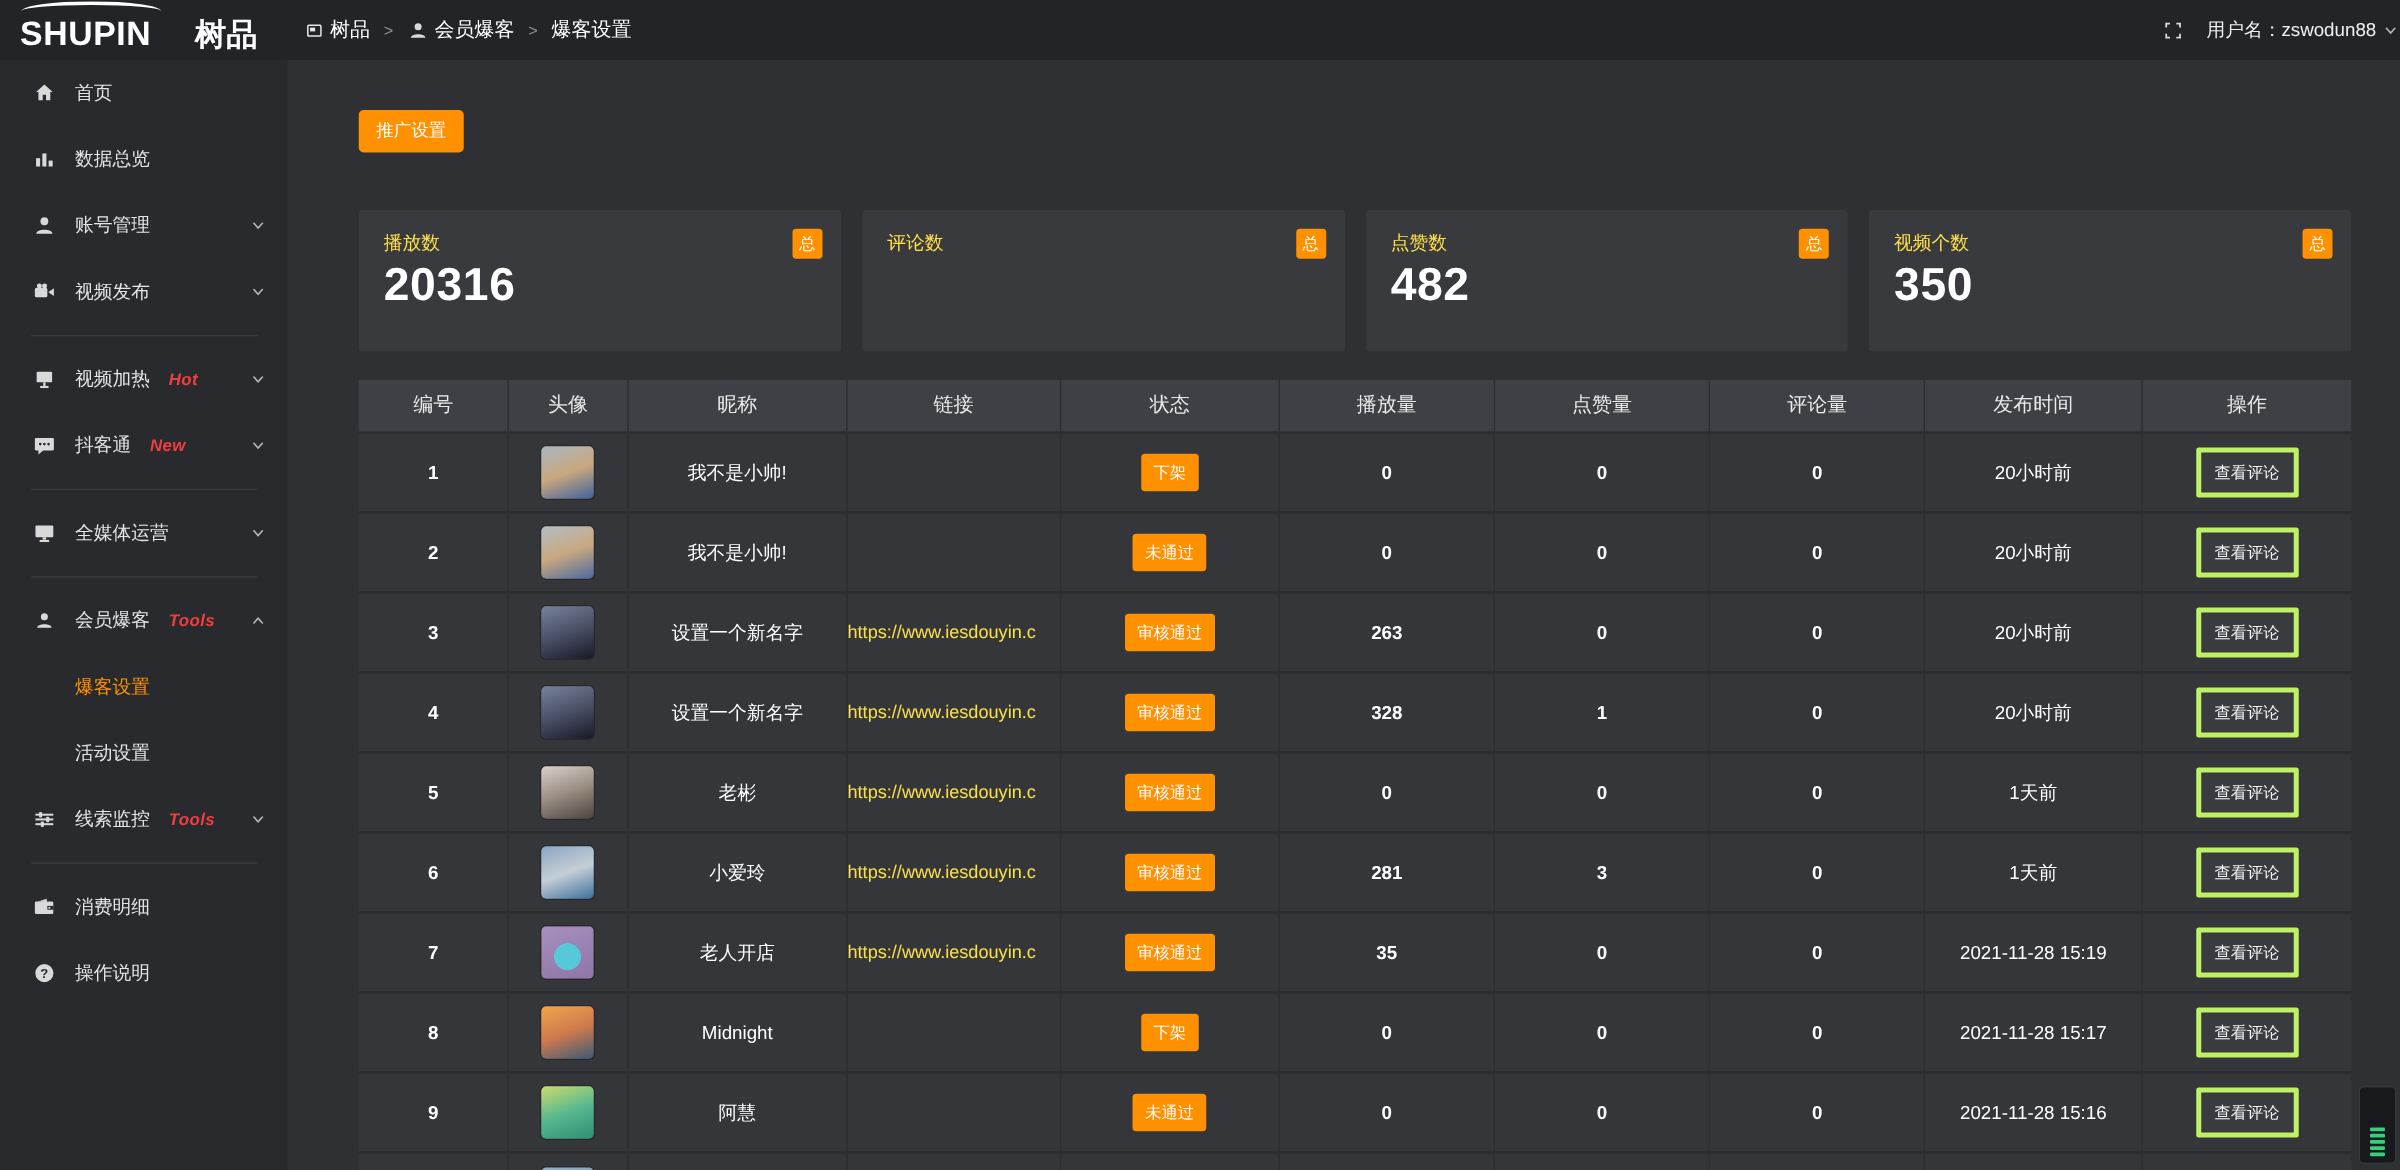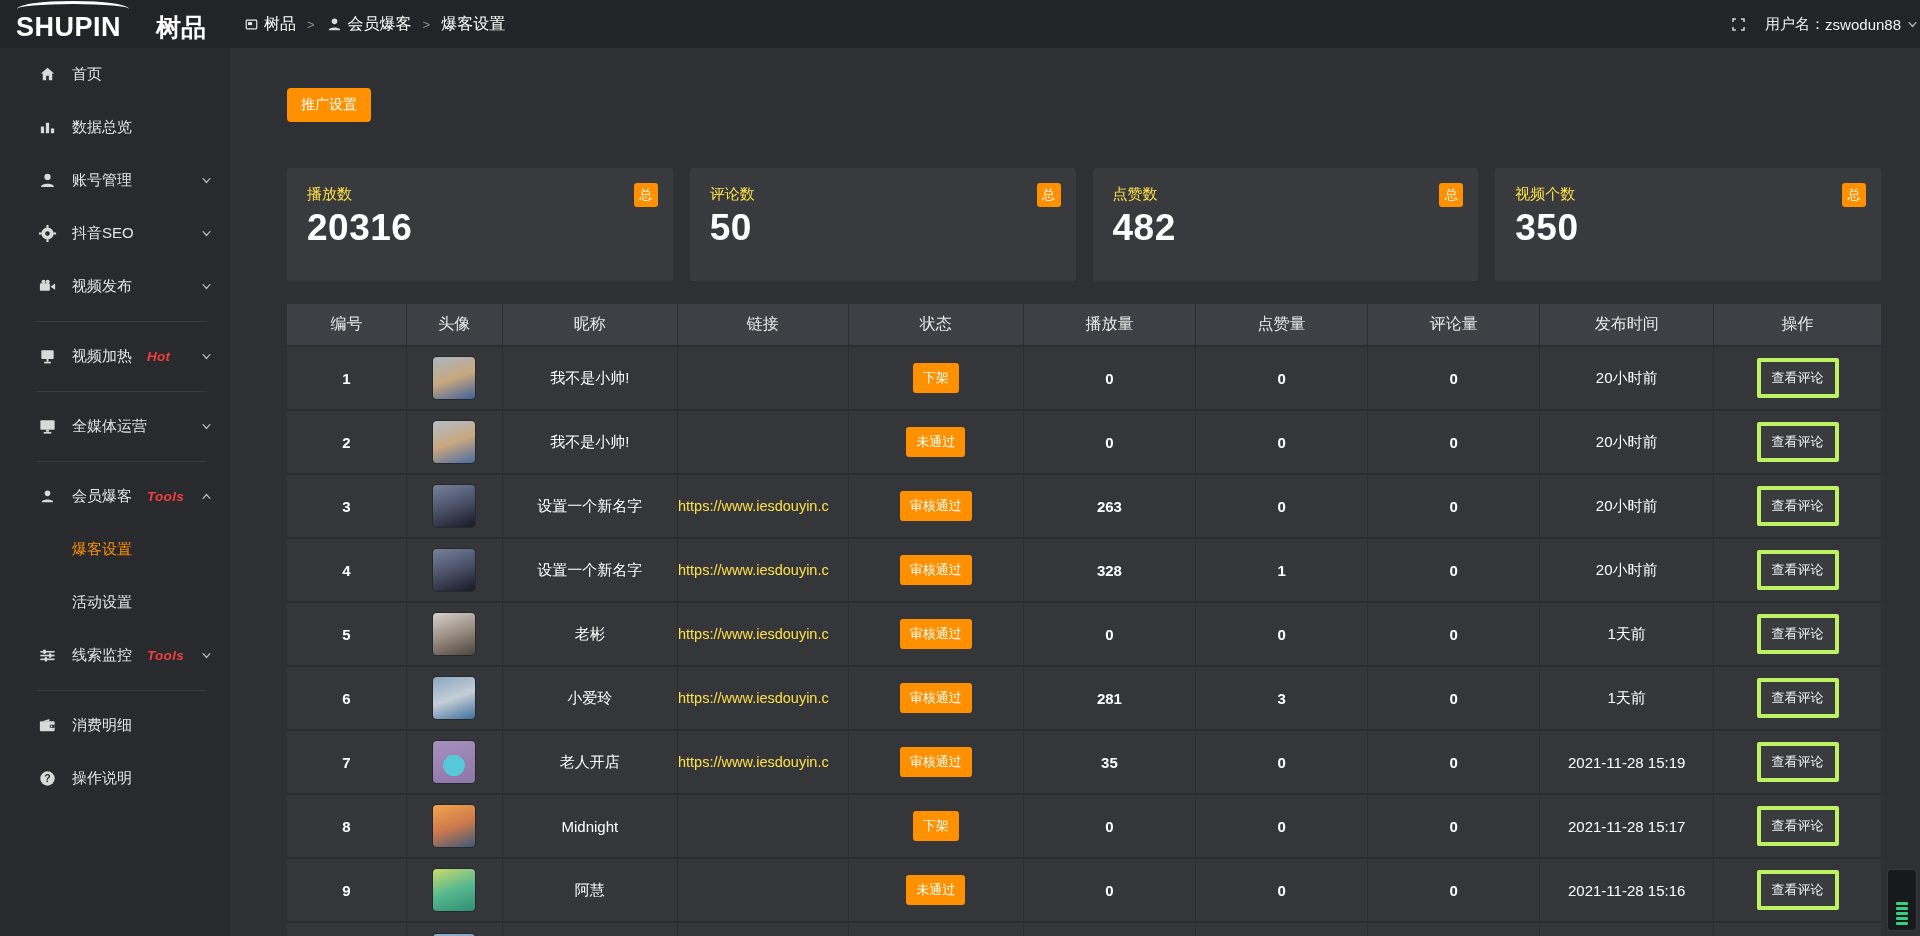--- a/index.html
+++ b/index.html
@@ -17,21 +17,21 @@
   .breadcrumb { display:flex; align-items:center; margin-left:14px; }
   .crumb { display:flex; align-items:center; color:#ffffff; font-size:16px; cursor:pointer; }
   .crumb .bc-icon { display:flex; margin-right:5px; }
   .crumb-sep { color:#8f8f8f; font-size:13px; margin:0 11px; }
   .topbar-right { margin-left:auto; display:flex; align-items:center; color:#f0f0f0; font-size:15px; }
   .fs-btn { display:flex; margin-right:18px; cursor:pointer; }
   .user-entry { display:flex; align-items:center; cursor:pointer; }
   .user-entry .chev { display:flex; margin-left:4px; }
 
   
-  .sidebar { position:absolute; top:48px; left:0; width:230px; height:888px; background:#292a2e; z-index:10;padding-left:12px; }
+  .sidebar { position:absolute; top:48px; left:0; width:230px; height:888px; background:#292a2e; z-index:10; }
   .menu-item { height:53px; display:flex; align-items:center; padding:0 16px 0 25px;
                color:#e4e4e4; font-size:15px; cursor:pointer; }
   .menu-item .mi-icon { width:20px; height:20px; margin-right:15px; display:flex; align-items:center; justify-content:center; }
   .menu-item.sub { padding-left:60px; }
   .menu-item.active { color:#ff9000; }
   .mi-badge { font-style:italic; font-weight:bold; font-size:13.5px; margin-left:15px; letter-spacing:0.3px; }
   .mi-chevron { margin-left:auto; display:flex; }
   .menu-divider { height:1px; background:#3b3c40; margin:8px 24px 8px 25px; }
 
   
@@ -166,39 +166,20 @@
       <span class="mi-chevron">
         <svg viewBox="0 0 20 20" width="15" height="15">
           <path fill="none" stroke="#b5b5b5" stroke-width="1.8" stroke-linecap="round" d="m5.5 7.5 4.5 5 4.5-5"></path>
         </svg>
       </span>
     </div>
     <div class="menu-item">
       <span class="mi-icon">
         <svg viewBox="0 0 20 20" width="19" height="19">
           <g fill="#d9d9d9">
-            <path fill-rule="evenodd" d="M10 3.6a6.4 6.4 0 1 0 0 12.8 6.4 6.4 0 0 0 0-12.8zm0 4a2.4 2.4 0 1 1 0 4.8 2.4 2.4 0 0 1 0-4.8z"></path>
-            <rect x="8.9" y="1" width="2.2" height="3"></rect>
-            <rect x="8.9" y="16" width="2.2" height="3"></rect>
-            <rect x="1" y="8.9" width="3" height="2.2"></rect>
-            <rect x="16" y="8.9" width="3" height="2.2"></rect>
-          </g>
-        </svg>
-      </span>
-      <span class="mi-label">抖音SEO</span>
-      <span class="mi-chevron">
-        <svg viewBox="0 0 20 20" width="15" height="15">
-          <path fill="none" stroke="#b5b5b5" stroke-width="1.8" stroke-linecap="round" d="m5.5 7.5 4.5 5 4.5-5"></path>
-        </svg>
-      </span>
-    </div>
-    <div class="menu-item">
-      <span class="mi-icon">
-        <svg viewBox="0 0 20 20" width="19" height="19">
-          <g fill="#d9d9d9">
             <circle cx="5.8" cy="5" r="2.1"></circle>
             <circle cx="10.2" cy="5" r="2.1"></circle>
             <rect x="2" y="6.6" width="10.5" height="8" rx="1.3"></rect>
             <path d="M13.5 10 18 6.9v6.6l-4.5-3.1z"></path>
           </g>
         </svg>
       </span>
       <span class="mi-label">视频发布</span>
       <span class="mi-chevron">
         <svg viewBox="0 0 20 20" width="15" height="15">
@@ -212,20 +193,39 @@
         <svg viewBox="0 0 20 20" width="19" height="19">
           <g fill="#d9d9d9">
             <rect x="3.5" y="3.5" width="13" height="9" rx="1"></rect>
             <rect x="9" y="12.5" width="2" height="3"></rect>
             <rect x="6.5" y="15.5" width="7" height="1.8"></rect>
           </g>
         </svg>
       </span>
       <span class="mi-label">视频加热</span>
       <span class="mi-badge" style="color: rgb(240, 62, 62);">Hot</span>
+      <span class="mi-chevron">
+        <svg viewBox="0 0 20 20" width="15" height="15">
+          <path fill="none" stroke="#b5b5b5" stroke-width="1.8" stroke-linecap="round" d="m5.5 7.5 4.5 5 4.5-5"></path>
+        </svg>
+      </span>
+    </div>
+    <div class="menu-item">
+      <span class="mi-icon">
+        <svg viewBox="0 0 20 20" width="19" height="19">
+          <path fill="#d9d9d9" d="M3 3.5h14c.6 0 1 .4 1 1V13c0 .6-.4 1-1 1H9l-4 3.4V14H3c-.6 0-1-.4-1-1V4.5c0-.6.4-1 1-1z"></path>
+          <g fill="#292a2e">
+            <circle cx="6.5" cy="8.7" r="1.1"></circle>
+            <circle cx="10" cy="8.7" r="1.1"></circle>
+            <circle cx="13.5" cy="8.7" r="1.1"></circle>
+          </g>
+        </svg>
+      </span>
+      <span class="mi-label">抖客通</span>
+      <span class="mi-badge" style="color: rgb(240, 62, 62);">New</span>
       <span class="mi-chevron">
         <svg viewBox="0 0 20 20" width="15" height="15">
           <path fill="none" stroke="#b5b5b5" stroke-width="1.8" stroke-linecap="round" d="m5.5 7.5 4.5 5 4.5-5"></path>
         </svg>
       </span>
     </div>
     <div class="menu-divider"></div>
     <div class="menu-item">
       <span class="mi-icon">
         <svg viewBox="0 0 20 20" width="19" height="19">
@@ -317,21 +317,20 @@
   <button class="promo-btn">推广设置</button>
   <div class="cards" id="cards">
       <div class="card">
         <div class="card-label">播放数</div>
         <div class="card-badge">总</div>
         <div class="card-value">20316</div>
       </div>
       <div class="card">
         <div class="card-label">评论数</div>
         <div class="card-badge">总</div>
-        <div class="card-value">50</div>
       </div>
       <div class="card">
         <div class="card-label">点赞数</div>
         <div class="card-badge">总</div>
         <div class="card-value">482</div>
       </div>
       <div class="card">
         <div class="card-label">视频个数</div>
         <div class="card-badge">总</div>
         <div class="card-value">350</div>

